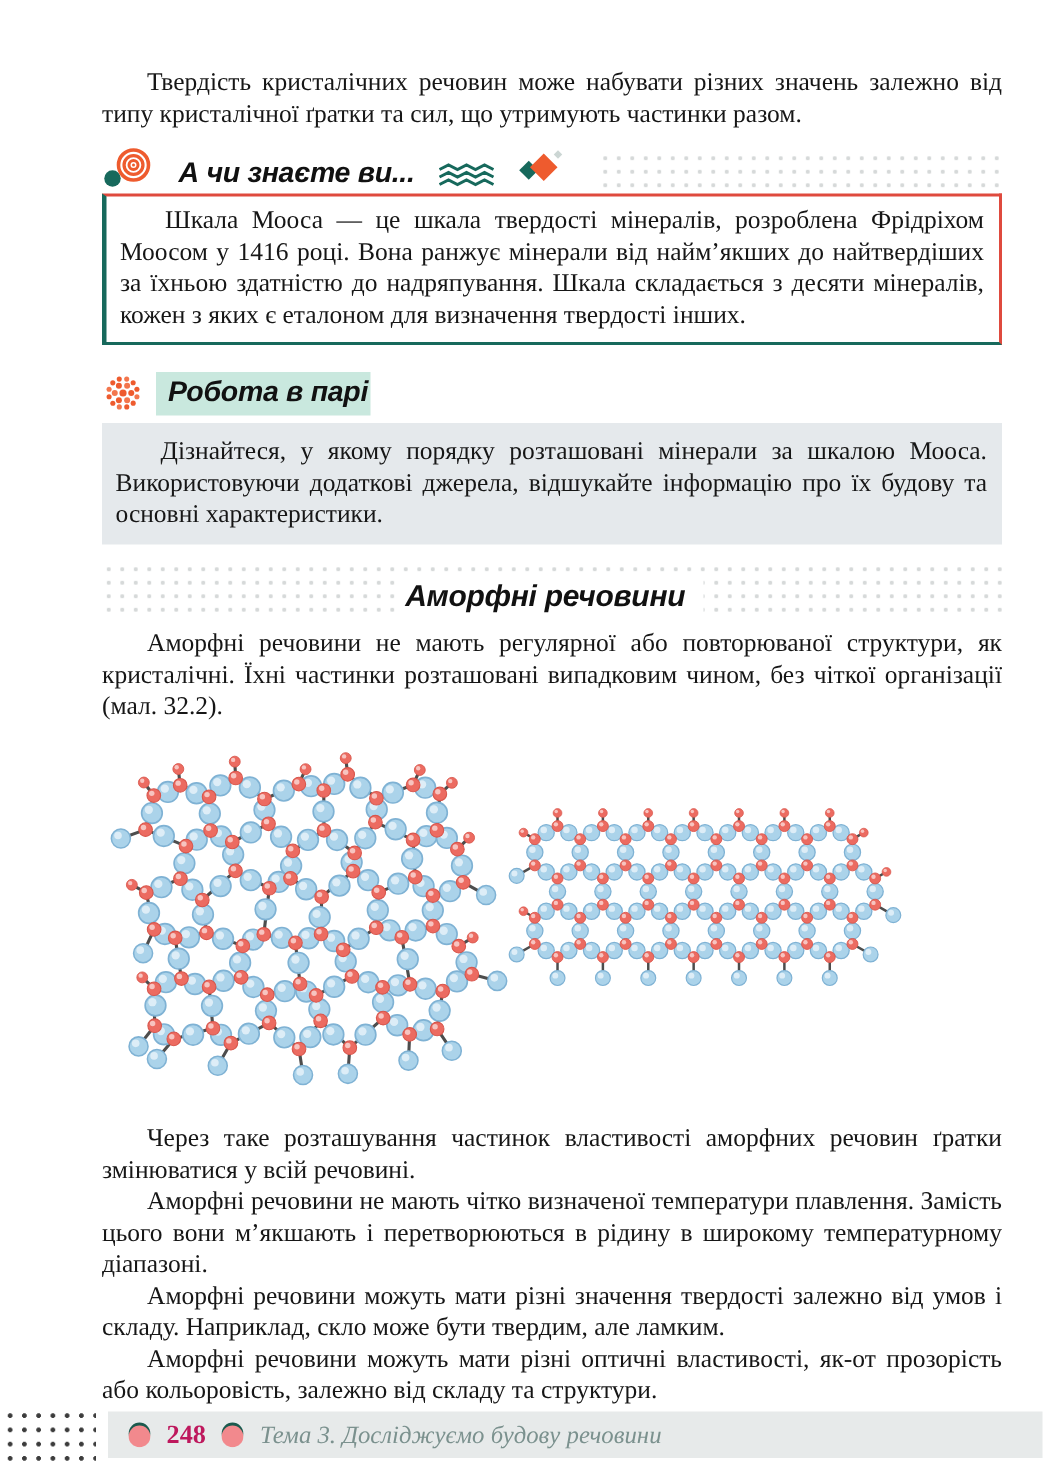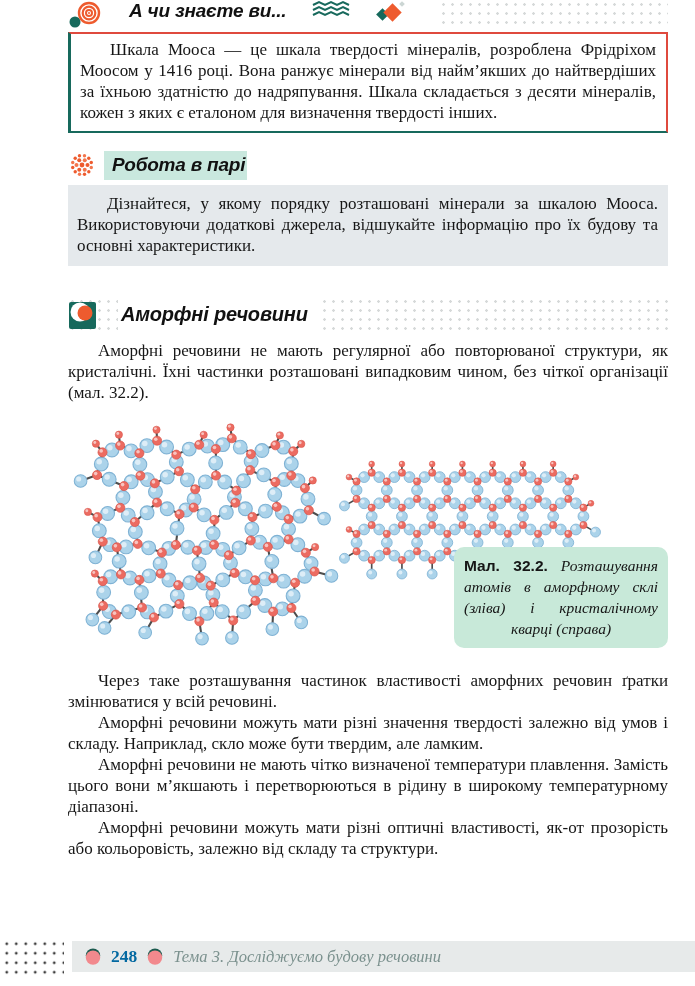--- a/index.html
+++ b/index.html
@@ -12,21 +12,21 @@
   p{margin:0;text-align:justify;line-height:21px;}
   .indent{text-indent:30px;}
   .intro{margin-top:44px;}
 
   .htitle{
     font-family:"Liberation Sans",sans-serif;font-weight:700;font-style:italic;
     font-size:19px;color:#111;letter-spacing:-0.2px;white-space:nowrap;
   }
 
   
-  .know-head{height:30px;display:flex;align-items:flex-start;gap:25px;}
+  .know-head{margin-top:11px;height:30px;display:flex;align-items:flex-end;gap:15px;}
   .dots-fill{
     flex:1;height:26px;margin-left:8px;
     background-image:radial-gradient(circle,var(--dot-light) 1.3px,transparent 1.45px);
     background-size:9px 9px;
   }
   .know-box{
     margin-top:2px;
     border-left:3px solid var(--teal);
     border-bottom:2px solid var(--teal);
     border-right:2px solid var(--red);
@@ -34,23 +34,24 @@
     padding:5px 10px 8px 9px;
   }
 
   
   .pair-head{margin-top:17px;display:flex;align-items:center;gap:8px;height:30px;}
   .pair-title-bg{background:var(--mint-highlight);padding:3px 2px 4px 8px;}
   .pair-box{margin-top:5px;background:var(--gray-box);padding:8px 10px 10px 9px;}
 
   
   .section-head{
-    margin-top:31px;height:36px;display:flex;align-items:center;gap:20px;
+    margin-top:12px;height:36px;display:flex;align-items:center;gap:9px;
     background-image:radial-gradient(circle,var(--dot-light) 1.3px,transparent 1.45px);
     background-size:9px 9px;
+    flex-direction:column;
   }
   .section-title-bg{background:#ffffff;padding:3px 12px 4px 3px;font-size:20px;}
   .after-head{margin-top:7px;}
 
   
   .figure{position:relative;height:250px;margin-top:8px;}
   .svg-amorph{position:absolute;left:4px;top:2px;width:268px;height:240px;}
   .svg-crystal{position:absolute;left:218px;top:46px;width:368px;height:124px;}
   .fig-caption{
     position:absolute;left:386px;top:136px;width:214px;z-index:2;
@@ -68,29 +69,30 @@
   .footer-dots{
     position:absolute;left:2px;top:939px;width:62px;height:37px;
     background-image:radial-gradient(circle,var(--dot-dark) 1.4px,transparent 1.55px);
     background-size:9.5px 9.5px;
   }
   .footer-strip{
     position:absolute;left:72px;right:0;top:941px;height:31px;
     background:var(--footer-bg);display:flex;align-items:center;gap:10px;
     padding-left:13px;box-sizing:border-box;
   }
-  .page-num{font-weight:700;font-size:17.5px;color:#0369a1;}
+  .page-num{font-weight:700;font-size:17.5px;color:#be185d;}
   .theme-text{font-style:italic;color:var(--theme-text);font-size:16.5px;}
   .nowrap{white-space:nowrap;}
 </style>
 </head>
 <body>
 
 <div class="content">
 
+  <p class="intro indent">Твердість кристалічних речовин може набувати різних значень залежно від типу кристалічної ґратки та сил, що утримують частинки разом.</p>
 
   <div class="know-head">
     <svg width="36" height="30" viewBox="0 0 36 30">
       <circle cx="7" cy="22" r="5.5" fill="var(--teal)"></circle>
       <circle cx="21" cy="13" r="10" fill="none" stroke="var(--orange)" stroke-width="2.4"></circle>
       <circle cx="21" cy="13" r="6.3" fill="none" stroke="var(--orange)" stroke-width="2.2"></circle>
       <circle cx="21" cy="13" r="3" fill="none" stroke="var(--orange)" stroke-width="2"></circle>
       <circle cx="21" cy="13" r="1" fill="var(--orange)"></circle>
     </svg>
     <span class="htitle">А чи знаєте ви...</span>
@@ -1074,26 +1076,25 @@
           <circle cx="257.2095449239783" cy="-16.5" r="3.6799999999999997" fill="#ec6b61" stroke="#d8564c" stroke-width="0.59"></circle>
           <circle cx="256.1055449239783" cy="-17.677599999999998" r="1.472" fill="#ffffff" opacity="0.6"></circle>
           <circle cx="228.6307065990918" cy="-33" r="3.6799999999999997" fill="#ec6b61" stroke="#d8564c" stroke-width="0.59"></circle>
           <circle cx="227.5267065990918" cy="-34.1776" r="1.472" fill="#ffffff" opacity="0.6"></circle>
           <circle cx="276.262103807236" cy="16.500000000000007" r="3.6799999999999997" fill="#ec6b61" stroke="#d8564c" stroke-width="0.59"></circle>
           <circle cx="275.158103807236" cy="15.322400000000007" r="1.472" fill="#ffffff" opacity="0.6"></circle>
           <circle cx="-28.578838324886476" cy="49.5" r="3.6799999999999997" fill="#ec6b61" stroke="#d8564c" stroke-width="0.59"></circle>
           <circle cx="-29.682838324886475" cy="48.3224" r="1.472" fill="#ffffff" opacity="0.6"></circle>
         </g>
       </svg>
-    <div class="fig-caption"><span class="fig-label nowrap">Мал. 32.2.</span> <span>Розташування атомів в аморфному склі (зліва) і кристалічному кварці (справа)</span></div>
   </div>
 
   <p class="indent body-par">Через таке розташування частинок властивості аморфних речовин ґратки змінюватися у всій речовині.</p>
+  <p class="indent">Аморфні речовини не мають чітко визначеної температури плавлення. Замість цього вони м’якшають і перетворюються в рідину в широкому температурному діапазоні.</p>
   <p class="indent">Аморфні речовини можуть мати різні значення твердості залежно від умов і складу. Наприклад, скло може бути твердим, але ламким.</p>
-  <p class="indent">Аморфні речовини не мають чітко визначеної температури плавлення. Замість цього вони м’якшають і перетворюються в рідину в широкому температурному діапазоні.</p>
   <p class="indent">Аморфні речовини можуть мати різні оптичні властивості, як-от прозорість або кольоровість, залежно від складу та структури.</p>
 </div>
 
 <div class="footer-dots"></div>
 <div class="footer-strip">
   <svg width="16" height="17" viewBox="0 0 16 17">
     <circle cx="8" cy="7.6" r="7.2" fill="#1b5a4e"></circle>
     <circle cx="8" cy="9.6" r="7.2" fill="var(--berry-pink)"></circle>
   </svg>
   <span class="page-num">248</span>

